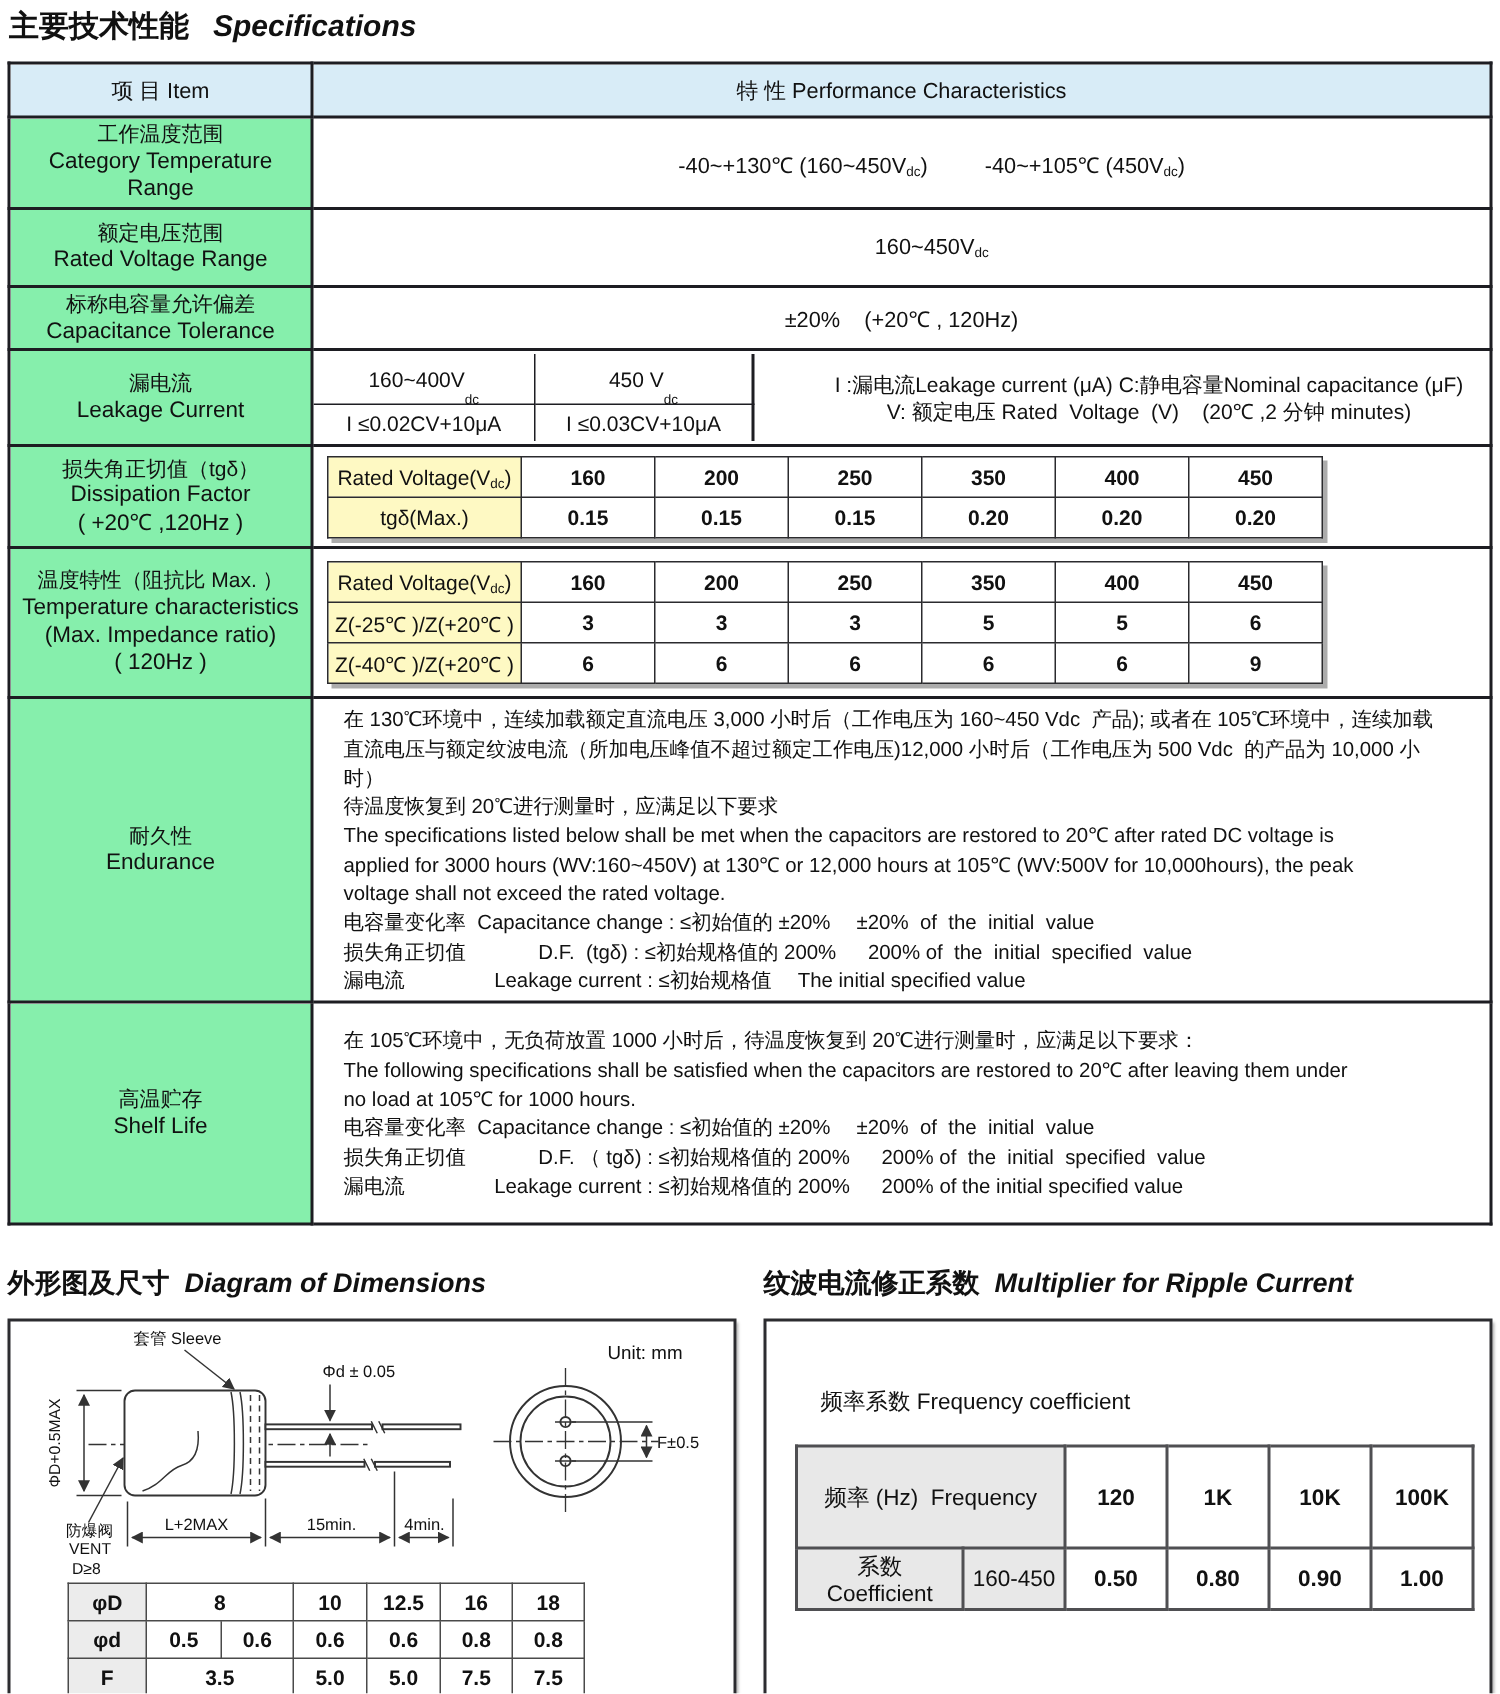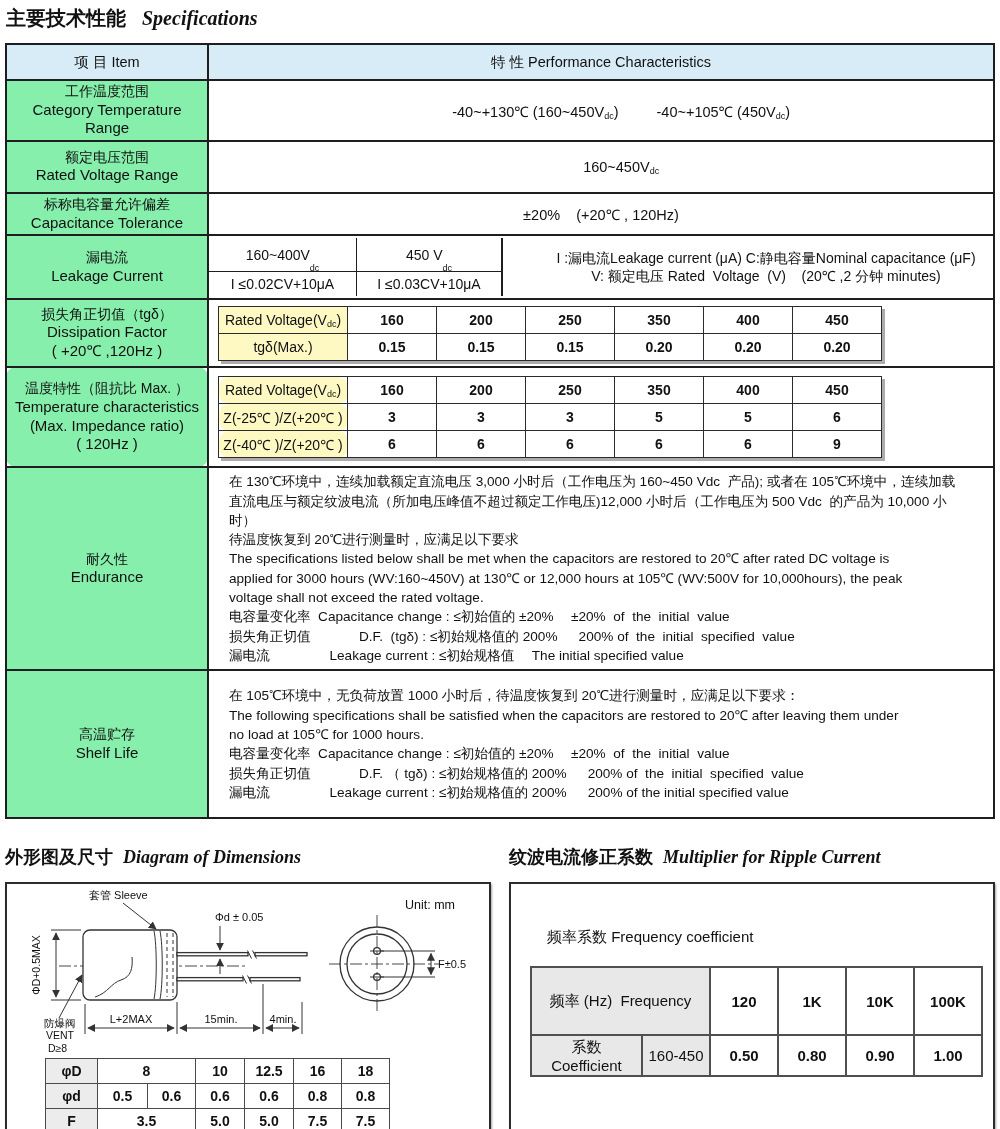--- a/index.html
+++ b/index.html
@@ -1,42 +1,42 @@
 <!DOCTYPE html>
 <html><head>
 <meta charset="utf-8">
 <style>
   html,body { margin:0; padding:0; background:#fff; }
   body { width:1000px; font-family:"Liberation Sans", sans-serif; color:#111; }
   .page { position:relative; width:1000px; height:1129px; overflow:hidden; background:#fff; }
 
   
   .main-title { margin:6px 0 0 6px; font-size:20px; line-height:24px; }
-  .t-zh { font-weight:bold;font-family:Liberation Mono, monospace; }
-  .t-en { font-weight:bold; font-style:italic; margin-left:16px;font-family:Liberation Serif, serif; }
+  .t-zh { font-weight:bold; }
+  .t-en { font-weight:bold; font-style:italic; margin-left:16px; }
 
   
   table.spec { border-collapse:collapse; table-layout:fixed; width:990px; margin:11px 5px 0 5px; }
   table.spec > tbody > tr > td { border:2px solid #1d1d22; vertical-align:middle; overflow:hidden; }
   .lbl { background:#86efac; text-align:center; font-size:14px; line-height:1.25; padding:2px; }
   .lbl .en { font-size:15px; display:block; }
   .lbl .zh { display:block; }
   .head { background:#d8ecf7; text-align:center; font-size:14.5px; }
   .val { text-align:center; font-size:14.5px; white-space:pre-wrap; }
   .vsub { font-size:9px; position:relative; top:2px;margin-top:23px; }
   .gap38 { display:inline-block; width:38px; }
   .p0 { padding:0; }
 
   .r-head td { height:32px; }
   .r-temp td { height:35px; }
   .r-volt td { height:35px; }
   .r-tol  td { height:36px; }
   .r-leak td { height:58px; }
   .r-df   td { height:62px; }
-  .r-tc   td { height:94px;border-radius:10px; }
+  .r-tc   td { height:94px; }
   .r-end  td { height:191px; }
   .r-shelf td { height:138px; }
 
   
   .leak { display:grid; grid-template-columns:148px 146px auto; grid-template-rows:1fr 1fr; height:58px; }
   .leak > div { display:flex; align-items:center; justify-content:center; font-size:14px; white-space:pre-wrap; }
   .lk-h1 { border-right:1.5px solid #1d1d22; border-bottom:1.5px solid #1d1d22; }
   .lk-h2 { border-right:2px solid #1d1d22; border-bottom:1.5px solid #1d1d22; }
   .lk-f1 { border-right:1.5px solid #1d1d22; }
   .lk-f2 { border-right:2px solid #1d1d22; }

